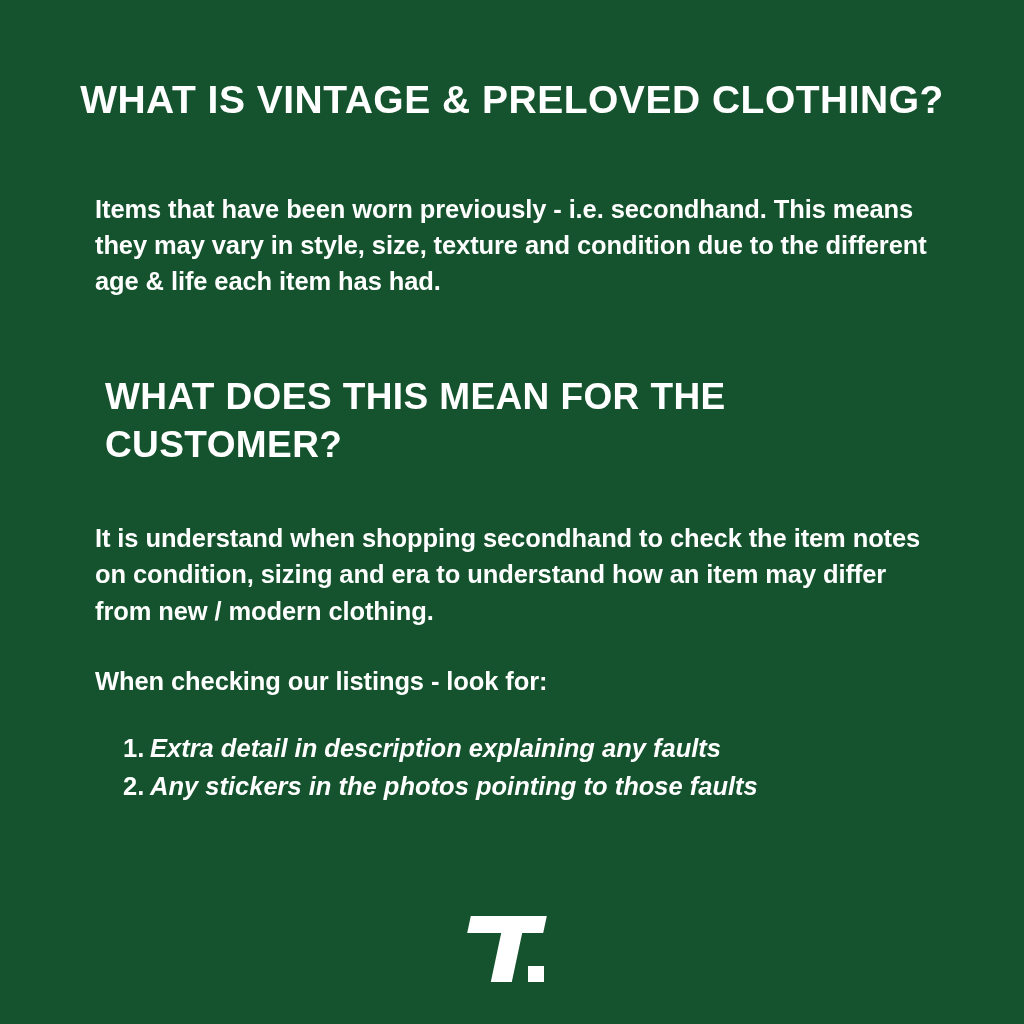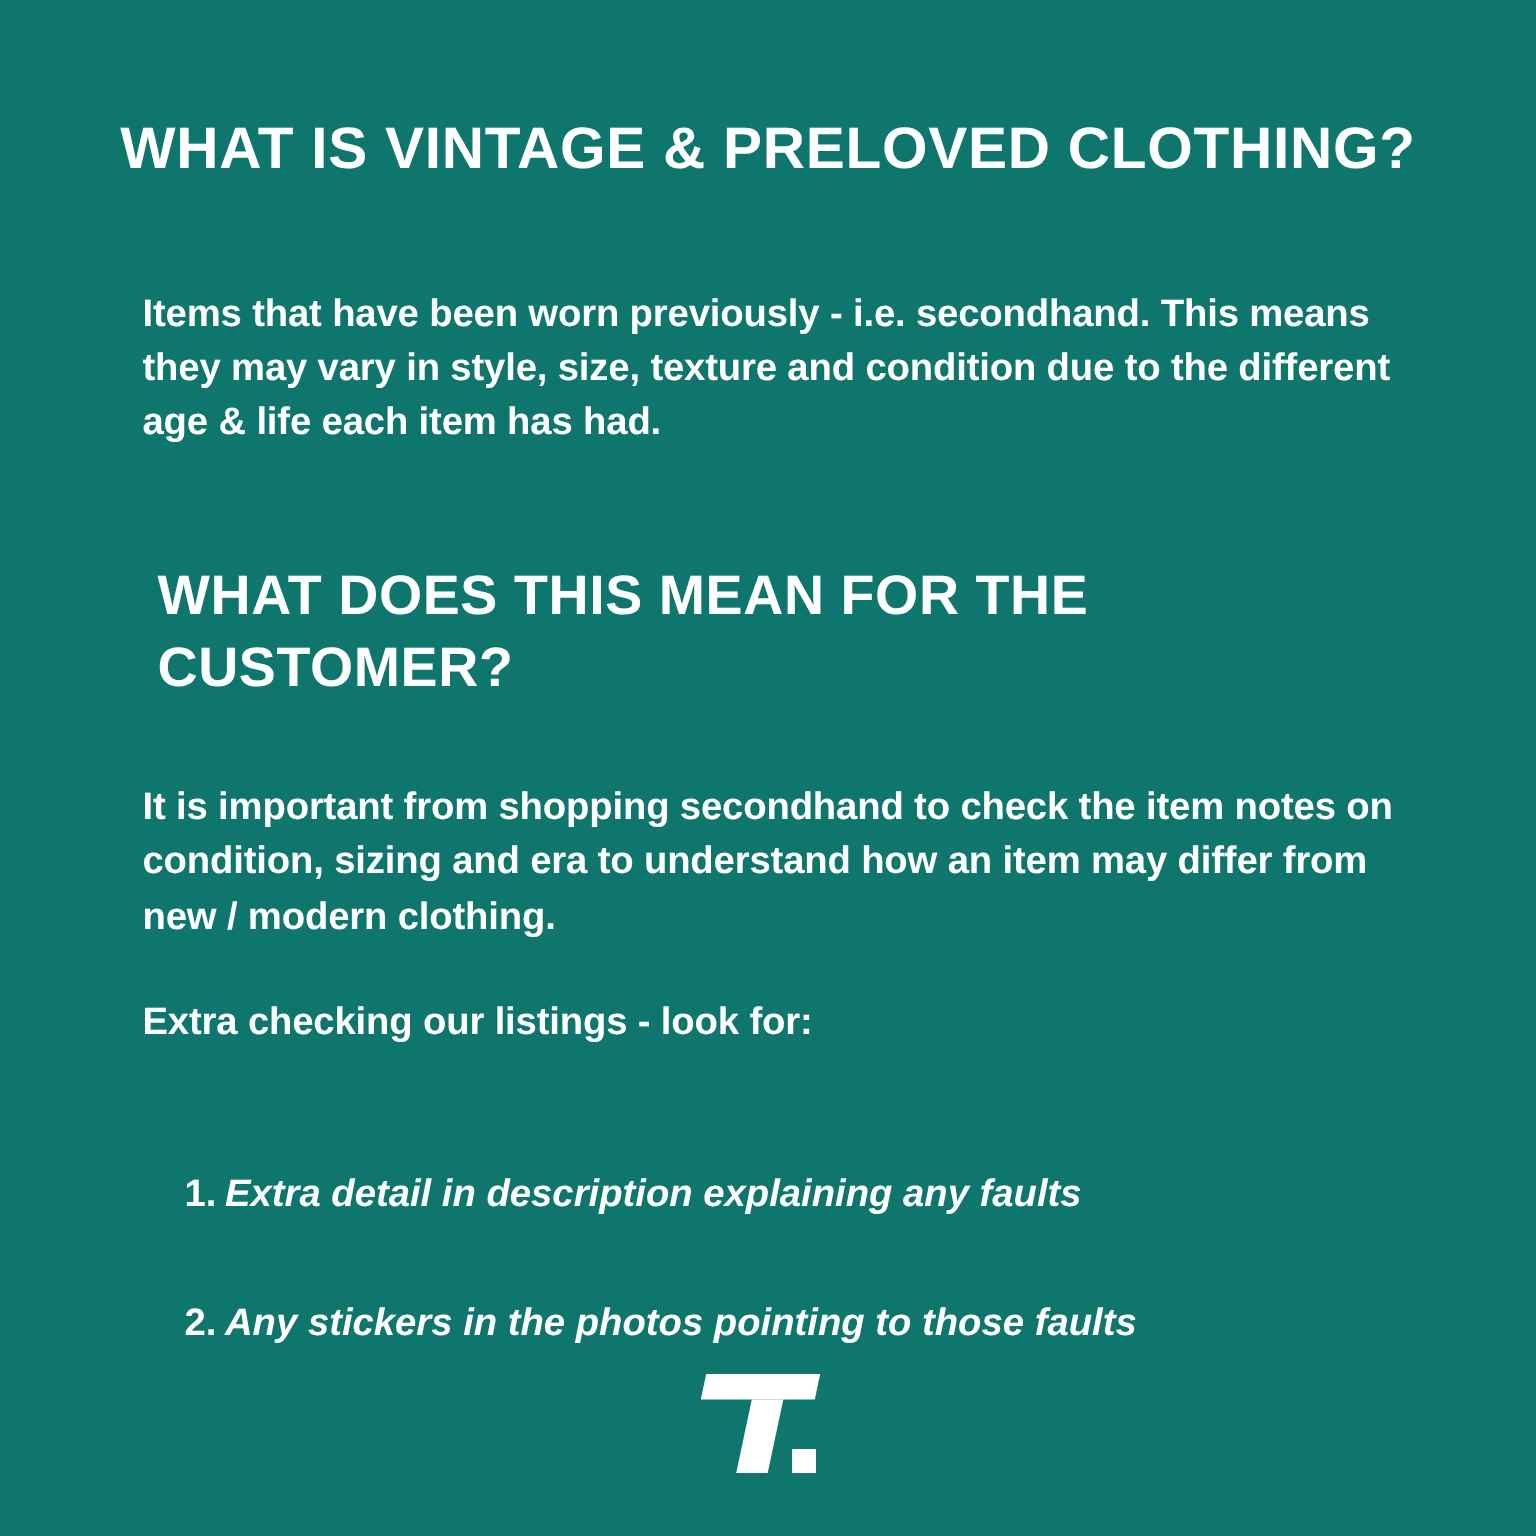--- a/index.html
+++ b/index.html
@@ -12,21 +12,21 @@
     background: #000000;
     color: #ffffff;
     font-family: "Liberation Sans", sans-serif;
     overflow: hidden;
   }
   .page {
     position: relative;
     width: 1024px;
     height: 1024px;
     box-sizing: border-box;
-    background: #0f766e;
+    background: #14532d;
   }
   .heading-1 {
     text-align: center;
     font-weight: bold;
     font-size: 39px;
     letter-spacing: 0.5px;
     line-height: 1.15;
     margin: 0;
     padding: 78px 40px 0 40px;
     text-transform: uppercase;
@@ -64,21 +64,20 @@
     counter-reset: faultlist;
   }
   .list-item {
     font-style: italic;
     font-weight: bold;
     font-size: 25.5px;
     line-height: 1.5;
     counter-increment: faultlist;
     padding-left: 55px;
     position: relative;
-    margin-top: 48px;
   }
   .list-item::before {
     content: counter(faultlist) ".";
     position: absolute;
     left: 28px;
     font-style: normal;
     font-weight: bold;
   }
   .logo-wrap {
     position: absolute;
@@ -134,27 +133,27 @@
     <p class="body-text">Items that have been worn previously - i.e. secondhand. This means they may vary in style, size, texture and condition due to the different age &amp; life each item has had.</p>
   </div>
 
   <div class="spacer-2"></div>
 
   <h2 class="heading-2">WHAT DOES THIS MEAN FOR THE CUSTOMER?</h2>
 
   <div class="spacer-3"></div>
 
   <div class="body-block">
-    <p class="body-text">It is important from shopping secondhand to check the item notes on condition, sizing and era to understand how an item may differ from new / modern clothing.</p>
+    <p class="body-text">It is understand when shopping secondhand to check the item notes on condition, sizing and era to understand how an item may differ from new / modern clothing.</p>
   </div>
 
   <div class="spacer-4"></div>
 
   <div class="body-block">
-    <p class="body-text">Extra checking our listings - look for:</p>
+    <p class="body-text">When checking our listings - look for:</p>
   </div>
 
   <div class="spacer-5"></div>
 
   <ol class="list">
     <li class="list-item">Extra detail in description explaining any faults</li>
     <li class="list-item">Any stickers in the photos pointing to those faults</li>
   </ol>
 
   <div class="logo-wrap">

